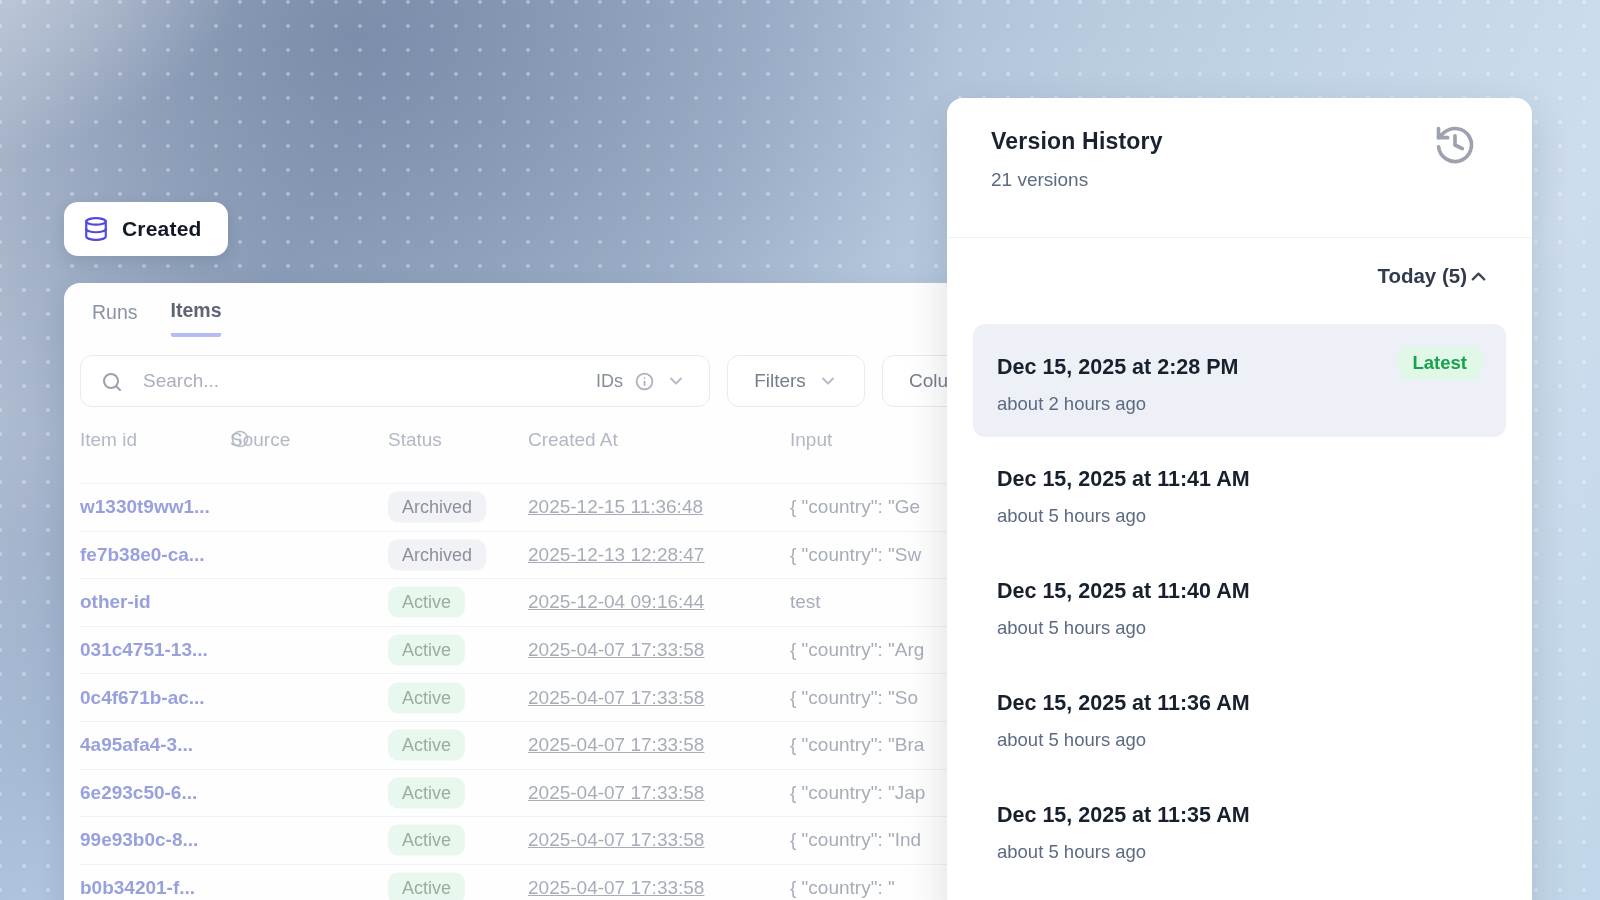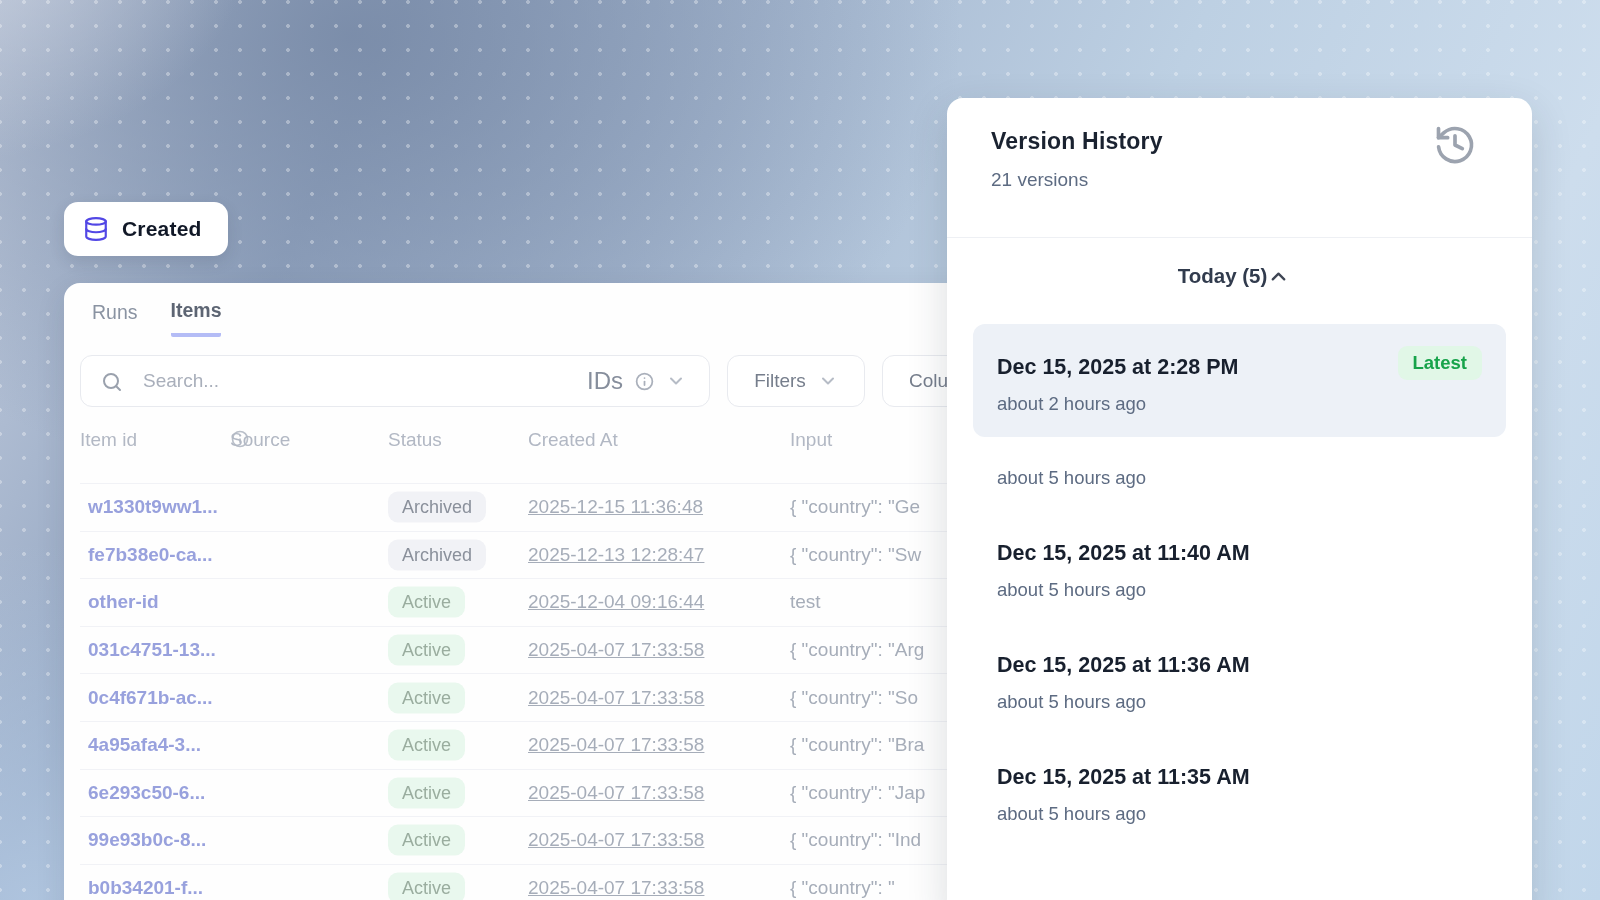--- a/index.html
+++ b/index.html
@@ -31,53 +31,53 @@
   .tab.active { color:#5d6573; font-weight:600; border-bottom:4px solid #b4bcf6; border-radius:0 0 2px 2px; }
 
   .toolbar { position:absolute; top:72px; left:16px; right:0; height:52px; display:flex; gap:17px; }
   .search-box { position:relative; width:630px; height:52px; border:1px solid #e8eaef; border-radius:12px;
     background:#fff; display:flex; align-items:center; }
   .search-box input { border:none; outline:none; background:transparent; flex:1;
     font-family:"Liberation Sans", sans-serif; font-size:19px; color:#4b5563; padding-left:62px; }
   .search-box input::placeholder { color:#a9afbb; }
   .search-icon { position:absolute; left:19px; top:14px; }
   .ids-group { display:flex; align-items:center; gap:11px; padding-right:23px; }
-  .ids-label { font-size:24px; color:#868e9c; }
+  .ids-label { font-size:18px; color:#868e9c; }
   .tool-btn { height:52px; border:1px solid #e8eaef; border-radius:12px; background:#fff;
     display:flex; align-items:center; justify-content:center; gap:12px; font-size:19px; color:#767e8c; }
   .filters-btn { width:138px; }
   .columns-btn { width:150px; justify-content:flex-start; padding-left:26px; overflow:hidden; }
 
   
   .thead { position:absolute; top:146px; left:16px; right:0; height:32px; }
   .thead span { position:absolute; top:0; font-size:19px; font-weight:500; color:#b2b8c4; white-space:nowrap; }
   .col-id { left:0; } .col-source { left:150px; display:flex; align-items:center; gap:7px; }
   .col-status { left:308px; } .col-created { left:448px; } .col-input { left:710px; }
 
   .tbody { position:absolute; top:200px; left:16px; right:0; }
   .trow { position:relative; height:47.6px; border-top:1px solid #f1f2f6; }
   .trow .cell { position:absolute; top:50%; transform:translateY(-50%); white-space:nowrap; }
-  .cell.id { left:8px; font-size:19px; font-weight:600; color:#98a1dd; cursor:pointer; }
+  .cell.id { left:0; font-size:19px; font-weight:600; color:#98a1dd; cursor:pointer; }
   .cell.status { left:308px; }
   .cell.created { left:448px; font-size:19px; color:#a6adb9;text-decoration:underline; }
   .cell.input { left:710px; font-size:19px; color:#a6adb9; }
   .badge { display:inline-block; padding:5px 14px; border-radius:10px; font-size:18px; }
   .badge-archived { background:#f1f2f6; color:#8a909b; }
   .badge-active { background:#e9f8ee; color:#9aad9f; }
 
   
   .vh-panel { position:absolute; left:947px; top:98px; width:585px; height:820px;
     background:#ffffff; border-radius:16px; box-shadow:0 14px 40px rgba(30,41,59,0.16); }
   .vh-header { position:relative; height:140px; border-bottom:1px solid #eef0f4; padding:30px 28px 0 44px; }
   .vh-title { font-size:23px; font-weight:700; color:#1a2230; letter-spacing:.2px; }
   .vh-subtitle { margin-top:14px; font-size:19px; color:#5d6b82; }
   .vh-history-btn { position:absolute; right:54px; top:24px; width:46px; height:46px;
     display:flex; align-items:center; justify-content:center; cursor:pointer; }
   .vh-body { padding:0 26px; }
-  .today-row { margin-top:26px; display:flex; align-items:center; justify-content:center;
+  .today-row { margin-top:26px; display:flex; align-items:center; justify-content:flex-end;
     padding:0 16px 0 5px; cursor:pointer; }
   .today-label { font-size:20.5px; font-weight:600; color:#313b4d; }
   .entry-card { margin-top:36px; background:#edf1f7; border-radius:12px; padding:22px 24px; cursor:pointer; }
   .entry-top { display:flex; align-items:flex-end; justify-content:space-between;gap:33px; }
   .entry-title { font-size:21.5px; font-weight:700; color:#18202e; }
   .latest-badge { background:#e1f7e7; color:#17a34a; font-size:18.5px; font-weight:600;
     padding:6px 15px; border-radius:9px; }
   .entry-sub { margin-top:13px; font-size:18.5px; color:#5d6b82; }
   .entry { padding:0 24px; cursor:pointer; }
   .entry.first { margin-top:30px; }
@@ -246,20 +246,21 @@
 
       <div class="entry-card">
         <div class="entry-top">
           <span class="entry-title">Dec 15, 2025 at 2:28 PM</span>
           <span class="latest-badge">Latest</span>
         </div>
         <div class="entry-sub">about 2 hours ago</div>
       </div>
 
       <div class="entry first">
+        <div class="entry-title">Dec 15, 2025 at 11:41 AM</div>
         <div class="entry-sub">about 5 hours ago</div>
       </div>
       <div class="entry">
         <div class="entry-title">Dec 15, 2025 at 11:40 AM</div>
         <div class="entry-sub">about 5 hours ago</div>
       </div>
       <div class="entry">
         <div class="entry-title">Dec 15, 2025 at 11:36 AM</div>
         <div class="entry-sub">about 5 hours ago</div>
       </div>

